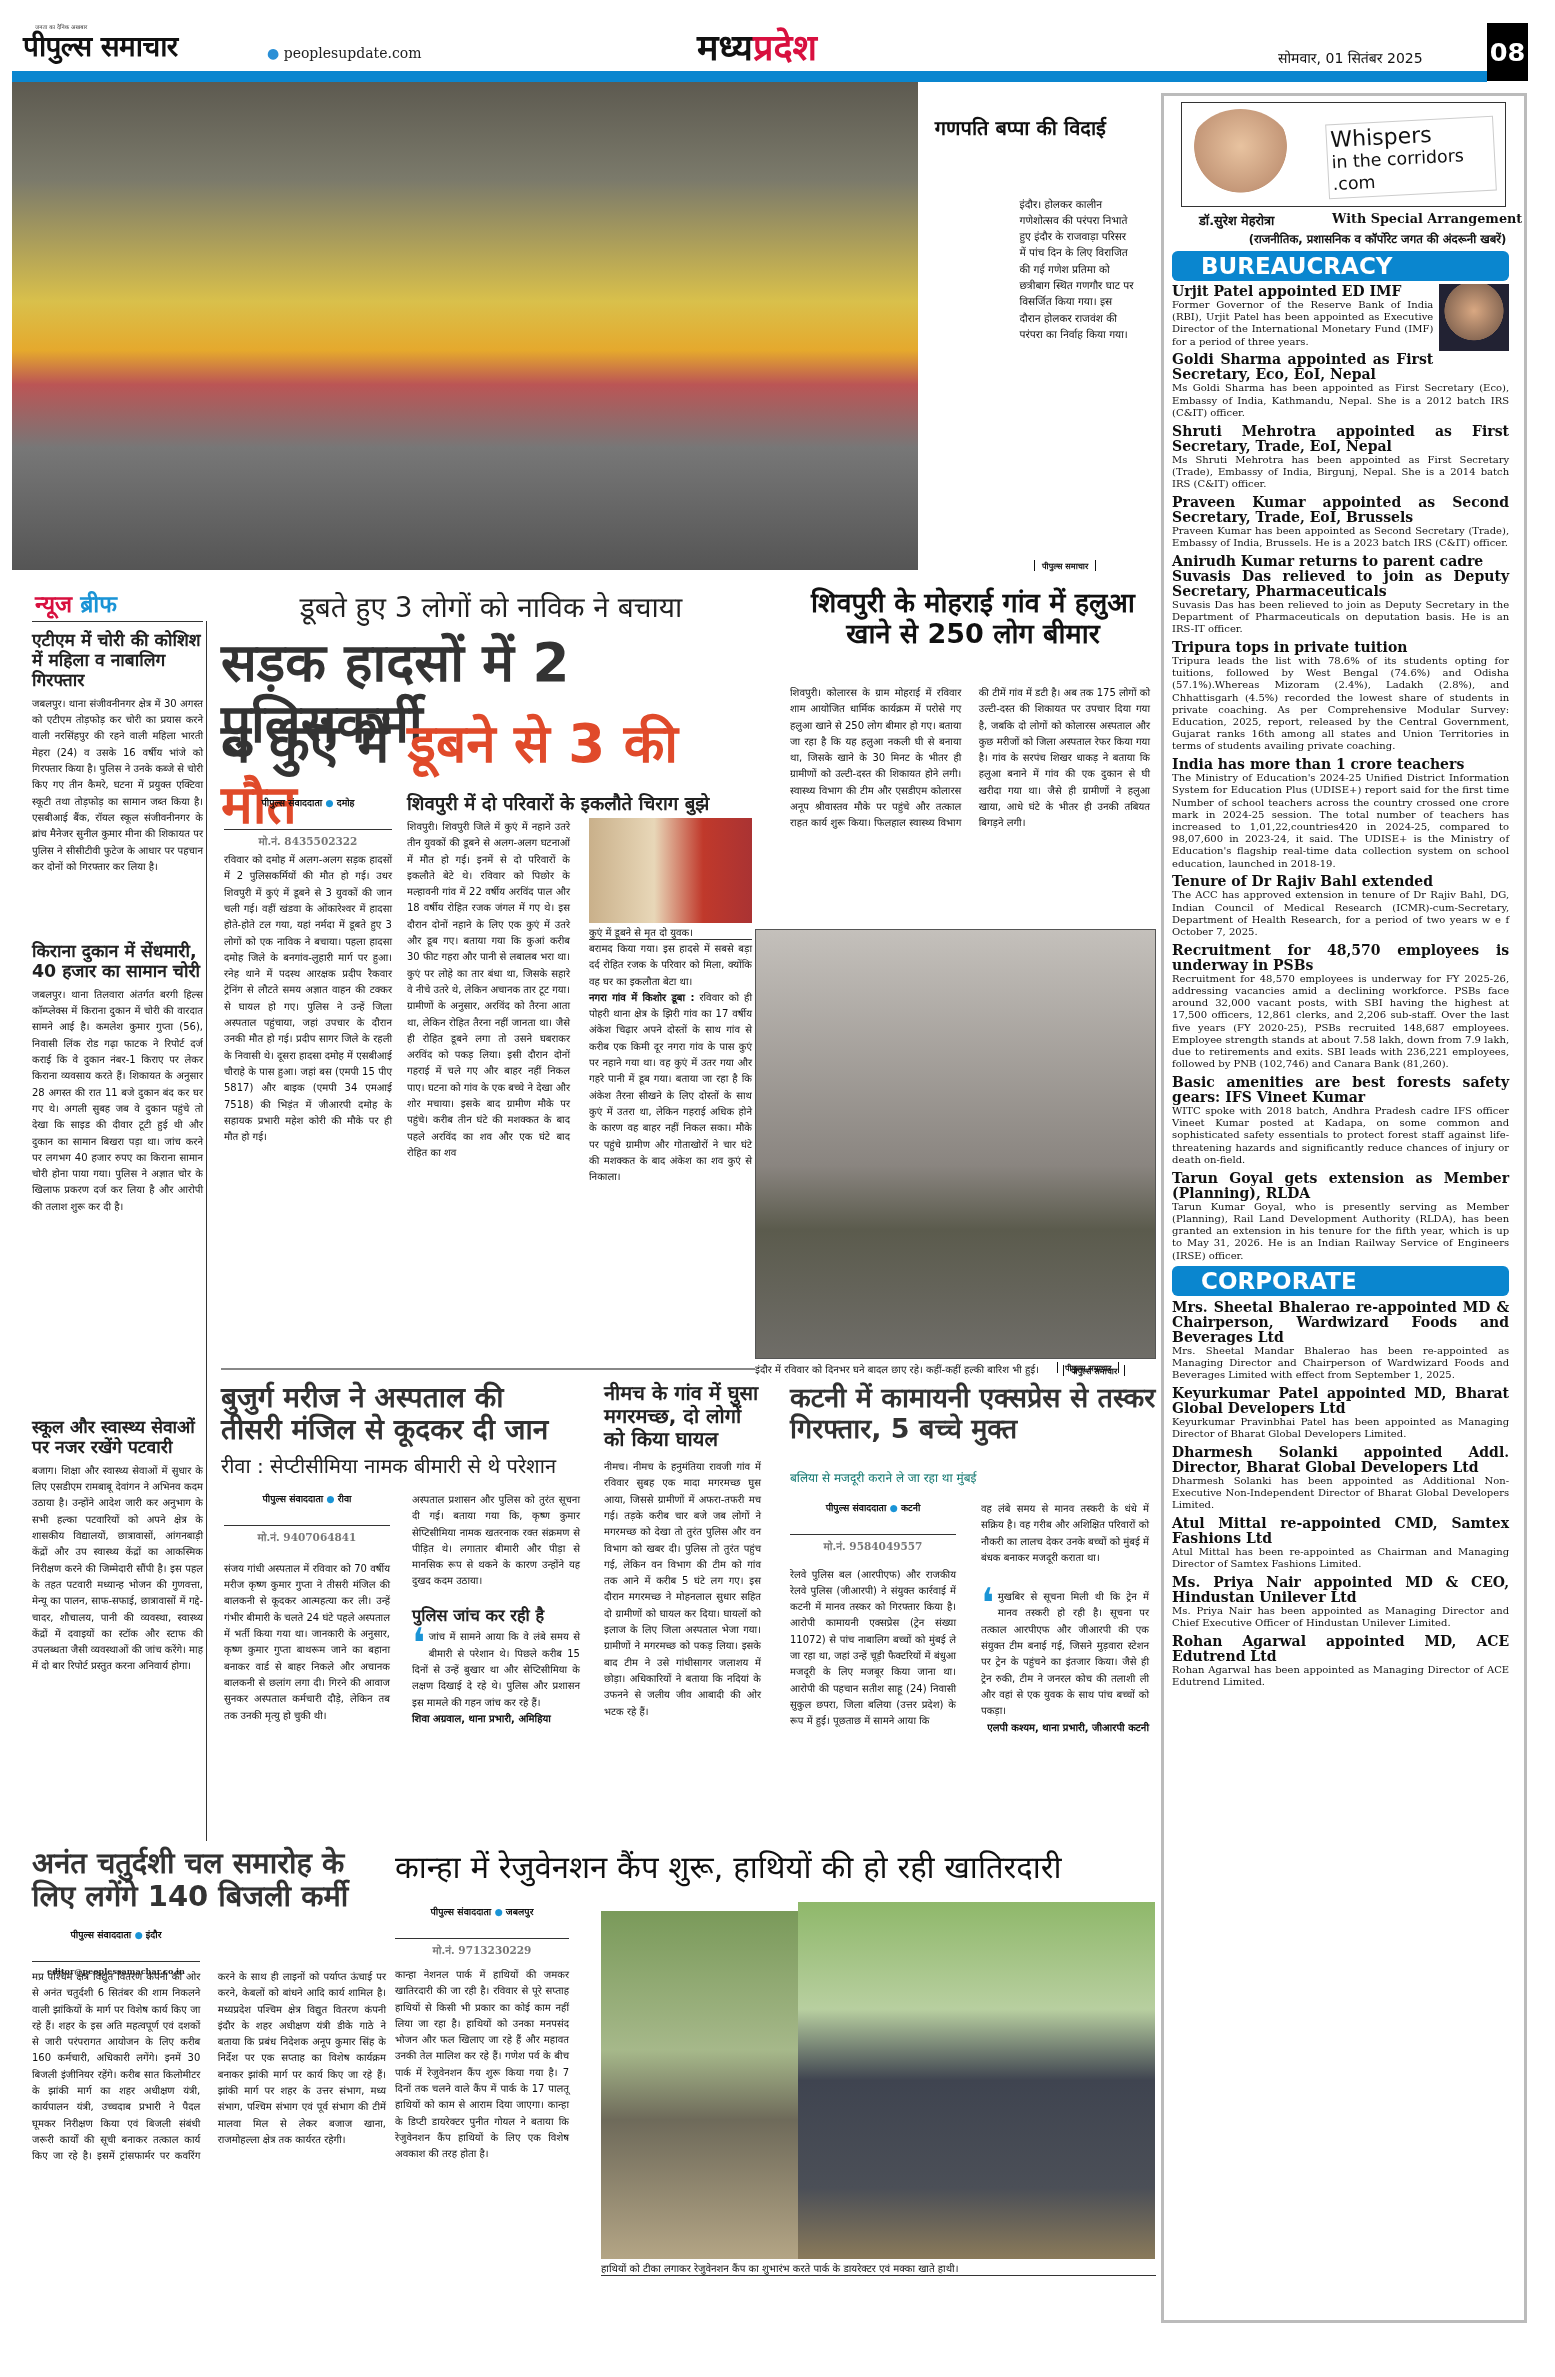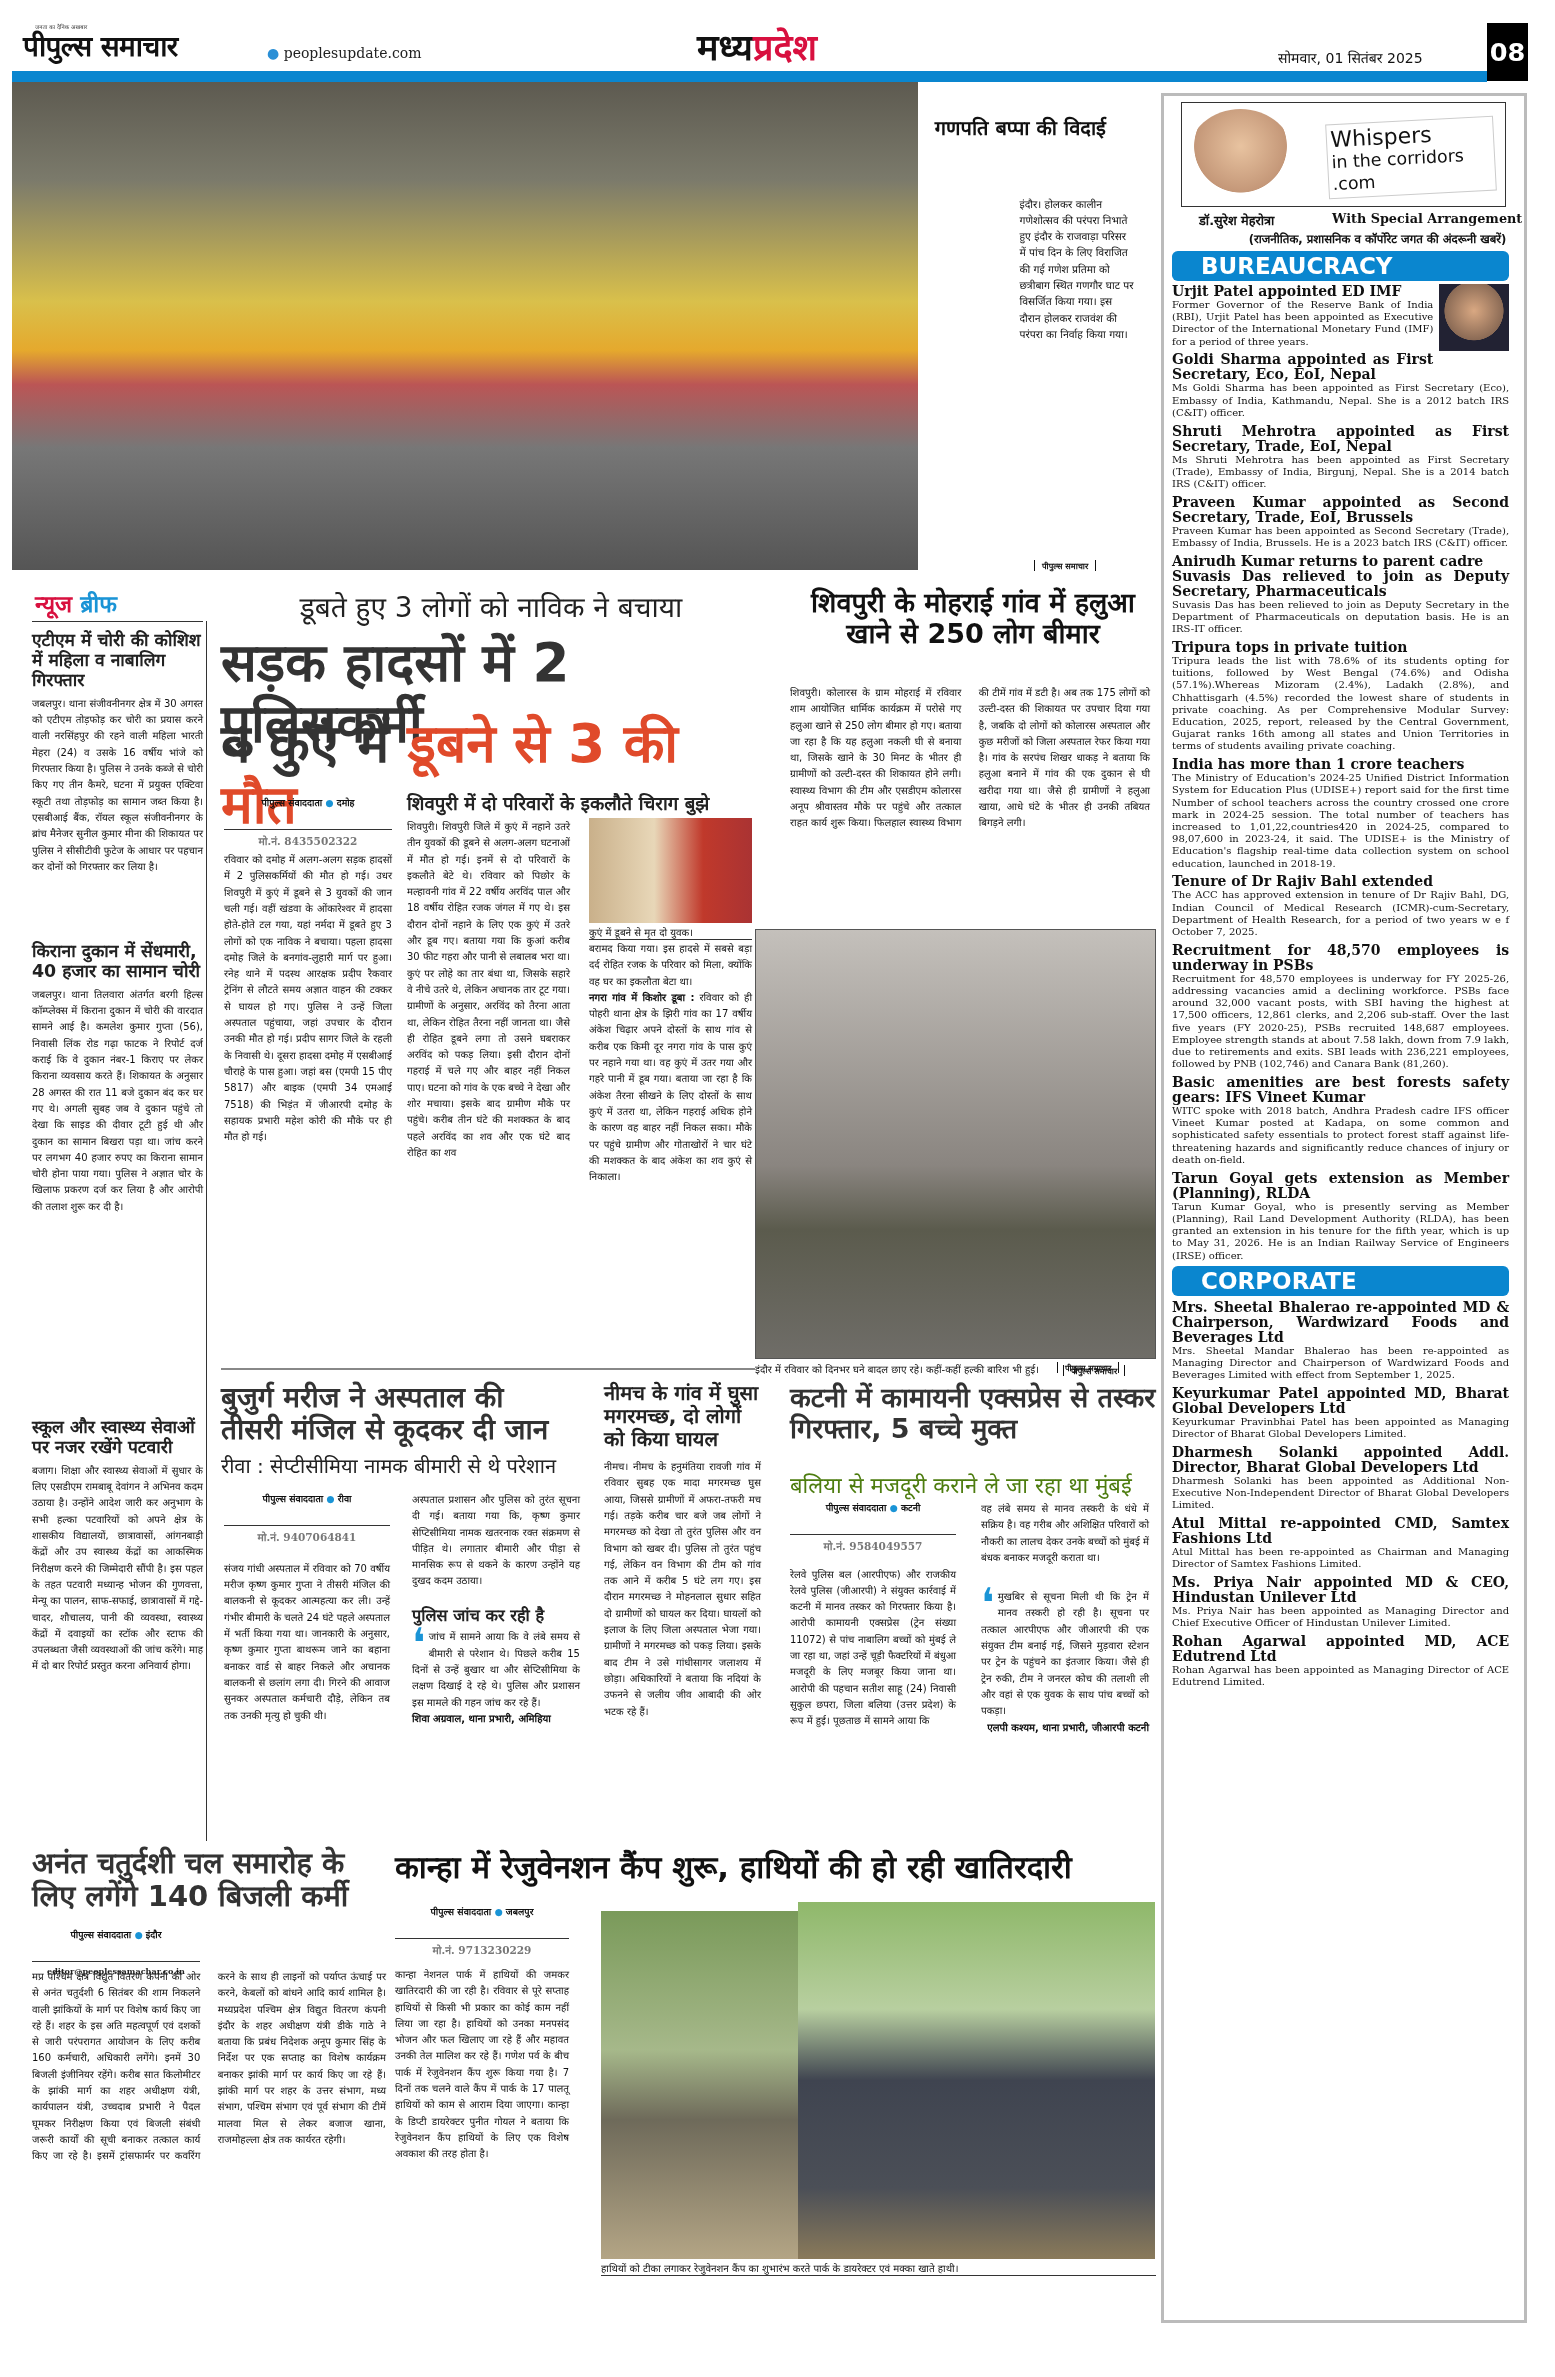--- a/index.html
+++ b/index.html
@@ -105,40 +105,40 @@
   <div style="font-size:10px;font-weight:bold">शिवा अग्रवाल, थाना प्रभारी, अमिहिया</div>
 </div>
 
 <div class="abs" style="left:604px;top:1382px;width:157px">
   <div class="hd" style="font-size:20px;color:#222">नीमच के गांव में घुसा मगरमच्छ, दो लोगों को किया घायल</div>
   <div class="col" style="margin-top:8.1px">नीमच। नीमच के हनुमंतिया रावजी गांव में रविवार सुबह एक मादा मगरमच्छ घुस आया, जिससे ग्रामीणों में अफरा-तफरी मच गई। तड़के करीब चार बजे जब लोगों ने मगरमच्छ को देखा तो तुरंत पुलिस और वन विभाग को खबर दी। पुलिस तो तुरंत पहुंच गई, लेकिन वन विभाग की टीम को गांव तक आने में करीब 5 घंटे लग गए। इस दौरान मगरमच्छ ने मोहनलाल सुधार सहित दो ग्रामीणों को घायल कर दिया। घायलों को इलाज के लिए जिला अस्पताल भेजा गया। ग्रामीणों ने मगरमच्छ को पकड़ लिया। इसके बाद टीम ने उसे गांधीसागर जलाशय में छोड़ा। अधिकारियों ने बताया कि नदियां के उफनने से जलीय जीव आबादी की ओर भटक रहे हैं।</div>
 </div>
 
 <div class="abs credit" style="left:1057px;top:1362px">पीपुल्स समाचार</div>
 <div class="abs hd" style="left:790px;top:1382px;width:366px;font-size:27px;color:#333">कटनी में कामायनी एक्सप्रेस से तस्कर गिरफ्तार, 5 बच्चे मुक्त</div>
-<div class="abs" style="left:790px;top:1469px;width:366px;font-size:22px;color:#4d7c0f">बलिया से मजदूरी कराने ले जा रहा था मुंबई</div>
+<div class="abs" style="left:790px;top:1469px;width:366px;font-size:12px;color:#0f766e">बलिया से मजदूरी कराने ले जा रहा था मुंबई</div>
 <div class="abs" style="left:790px;top:1501px;width:166px">
   <div class="byline"><span>पीपुल्स संवाददाता</span> <span class="dot">●</span> <span>कटनी</span></div>
   <div class="mob">मो.नं. 9584049557</div>
   <div class="col" style="margin-top:14px">रेलवे पुलिस बल (आरपीएफ) और राजकीय रेलवे पुलिस (जीआरपी) ने संयुक्त कार्रवाई में कटनी में मानव तस्कर को गिरफ्तार किया है। आरोपी कामायनी एक्सप्रेस (ट्रेन संख्या 11072) से पांच नाबालिग बच्चों को मुंबई ले जा रहा था, जहां उन्हें चूड़ी फैक्टरियों में बंधुआ मजदूरी के लिए मजबूर किया जाना था। आरोपी की पहचान सतीश साहू (24) निवासी सुकुल छपरा, जिला बलिया (उत्तर प्रदेश) के रूप में हुई। पूछताछ में सामने आया कि</div>
 </div>
 <div class="abs" style="left:981px;top:1501px;width:168px">
   <div class="col">वह लंबे समय से मानव तस्करी के धंधे में सक्रिय है। वह गरीब और अशिक्षित परिवारों को नौकरी का लालच देकर उनके बच्चों को मुंबई में बंधक बनाकर मजदूरी कराता था।</div>
   <div class="col" style="margin-top:23px"><span class="quote-mark">❛</span><span>मुखबिर से सूचना मिली थी कि ट्रेन में मानव तस्करी हो रही है। सूचना पर तत्काल आरपीएफ और जीआरपी की एक संयुक्त टीम बनाई गई, जिसने मुड़वारा स्टेशन पर ट्रेन के पहुंचने का इंतजार किया। जैसे ही ट्रेन रुकी, टीम ने जनरल कोच की तलाशी ली और वहां से एक युवक के साथ पांच बच्चों को पकड़ा।</span></div>
   <div style="font-size:10px;font-weight:bold;text-align:right">एलपी कश्यम, थाना प्रभारी, जीआरपी कटनी</div>
 </div>
 
 <div class="abs hd" style="left:32px;top:1847px;width:360px;font-size:29px;color:#333">अनंत चतुर्दशी चल समारोह के लिए लगेंगे 140 बिजली कर्मी</div>
 <div class="abs" style="left:32px;top:1928px;width:168px">
   <div class="byline"><span>पीपुल्स संवाददाता</span> <span class="dot">●</span> <span>इंदौर</span></div>
   <div class="mob" style="font-size:8.1px;color:#222">editor@peoplessamachar.co.in</div>
 </div>
 <div class="abs col" style="left:32px;top:1969px;width:354px;column-count:2;column-gap:17.4px;height:372px">मप्र पश्चिम क्षेत्र विद्युत वितरण कंपनी की ओर से अनंत चतुर्दशी 6 सितंबर की शाम निकलने वाली झांकियों के मार्ग पर विशेष कार्य किए जा रहे हैं। शहर के इस अति महत्वपूर्ण एवं दशकों से जारी परंपरागत आयोजन के लिए करीब 160 कर्मचारी, अधिकारी लगेंगे। इनमें 30 बिजली इंजीनियर रहेंगे। करीब सात किलोमीटर के झांकी मार्ग का शहर अधीक्षण यंत्री, कार्यपालन यंत्री, उच्चदाब प्रभारी ने पैदल घूमकर निरीक्षण किया एवं बिजली संबंधी जरूरी कार्यों की सूची बनाकर तत्काल कार्य किए जा रहे है। इसमें ट्रांसफार्मर पर कवरिंग करने के साथ ही लाइनों को पर्याप्त ऊंचाई पर करने, केबलों को बांधने आदि कार्य शामिल है। मध्यप्रदेश पश्चिम क्षेत्र विद्युत वितरण कंपनी इंदौर के शहर अधीक्षण यंत्री डीके गाठे ने बताया कि प्रबंध निदेशक अनूप कुमार सिंह के निर्देश पर एक सप्ताह का विशेष कार्यक्रम बनाकर झांकी मार्ग पर कार्य किए जा रहे हैं। झांकी मार्ग पर शहर के उत्तर संभाग, मध्य संभाग, पश्चिम संभाग एवं पूर्व संभाग की टीमें मालवा मिल से लेकर बजाज खाना, राजमोहल्ला क्षेत्र तक कार्यरत रहेगी।</div>
 
-<div class="abs hd" style="left:395px;top:1850px;width:761px;font-size:31px;color:#111;font-weight:bold">कान्हा में रेजुवेनशन कैंप शुरू, हाथियों की हो रही खातिरदारी</div>
+<div class="abs hd" style="left:395px;top:1850px;width:761px;font-size:31px;color:#111;font-weight:normal">कान्हा में रेजुवेनशन कैंप शुरू, हाथियों की हो रही खातिरदारी</div>
 <div class="abs" style="left:395px;top:1905px;width:174px">
   <div class="byline"><span>पीपुल्स संवाददाता</span> <span class="dot">●</span> <span>जबलपुर</span></div>
   <div class="mob">मो.नं. 9713230229</div>
   <div class="col" style="margin-top:10.5px">कान्हा नेशनल पार्क में हाथियों की जमकर खातिरदारी की जा रही है। रविवार से पूरे सप्ताह हाथियों से किसी भी प्रकार का कोई काम नहीं लिया जा रहा है। हाथियों को उनका मनपसंद भोजन और फल खिलाए जा रहे हैं और महावत उनकी तेल मालिश कर रहे हैं। गणेश पर्व के बीच पार्क में रेजुवेनशन कैंप शुरू किया गया है। 7 दिनों तक चलने वाले कैंप में पार्क के 17 पालतू हाथियों को काम से आराम दिया जाएगा। कान्हा के डिप्टी डायरेक्टर पुनीत गोयल ने बताया कि रेजुवेनशन कैंप हाथियों के लिए एक विशेष अवकाश की तरह होता है।</div>
 </div>
 <div class="abs" style="left:601px;top:1911px;width:197px;height:348px;background:linear-gradient(180deg,#7a9a5a,#a6b88a 40%,#6e6a5a 60%,#b4a585)"></div>
 <div class="abs" style="left:798px;top:1902px;width:357px;height:357px;background:linear-gradient(180deg,#8fb86a,#b8cfa0 30%,#3f4450 50%,#4b4f57 80%,#8a7a5a)"></div>
 <div class="abs caption" style="left:601px;top:2261px;width:555px">हाथियों को टीका लगाकर रेजुवेनशन कैंप का शुभारंभ करते पार्क के डायरेक्टर एवं मक्का खाते हाथी।</div>
 
 <div class="abs sidebar">

